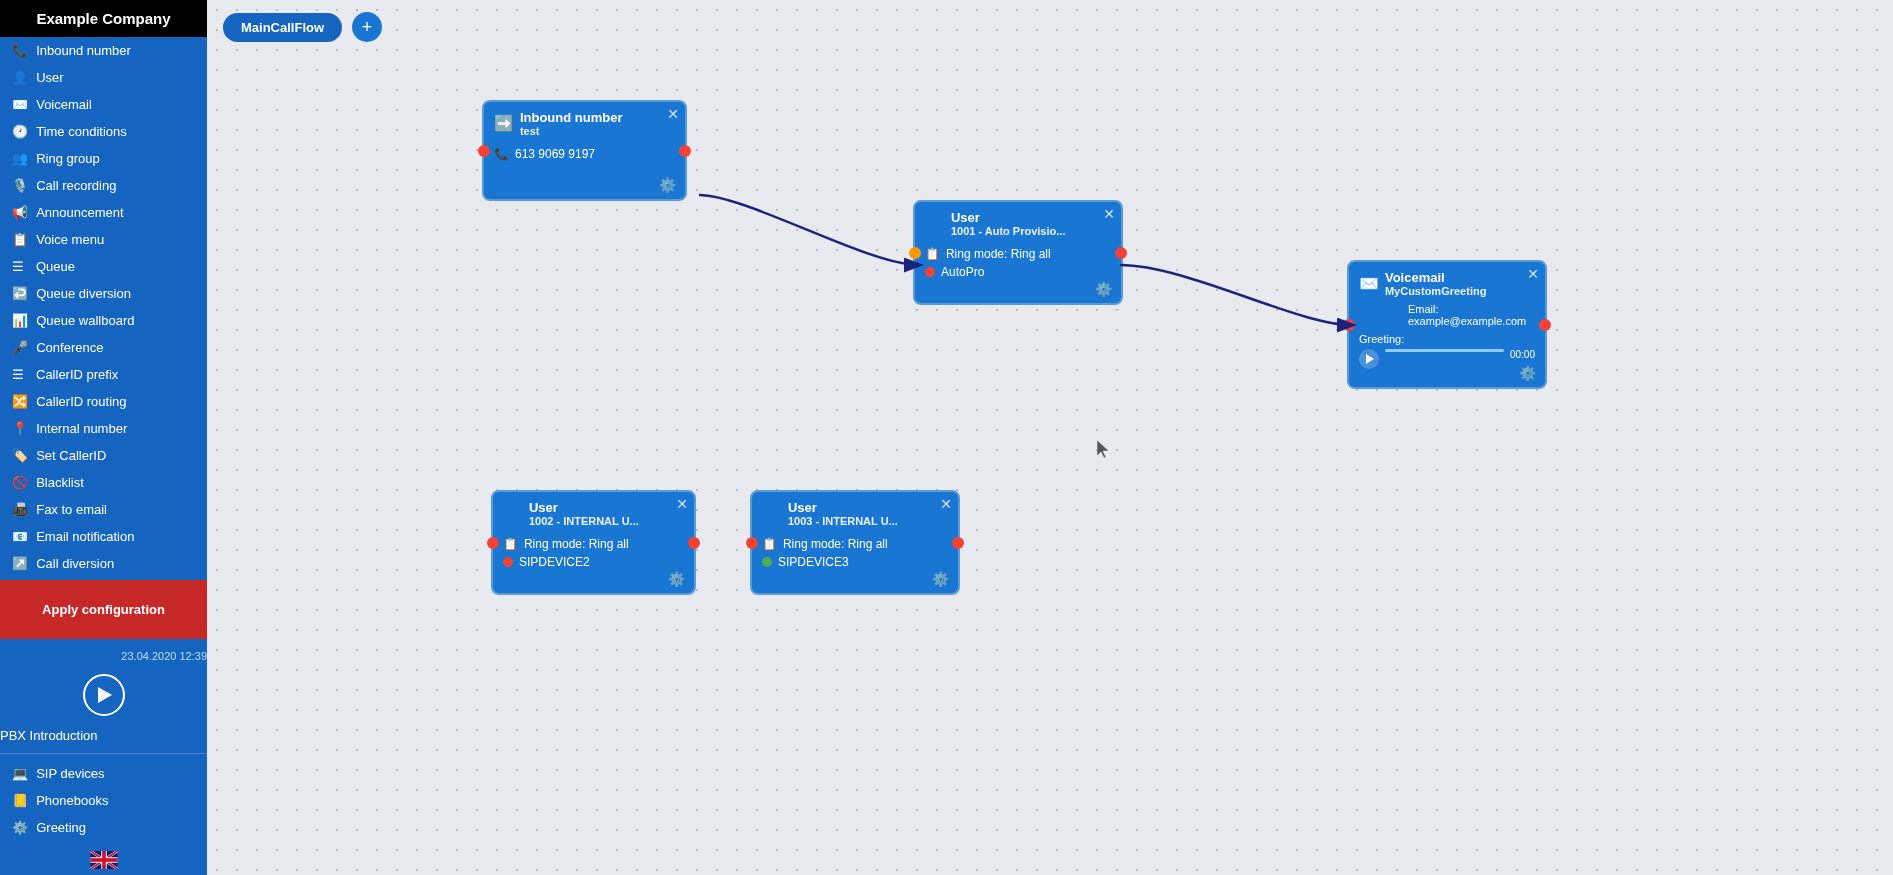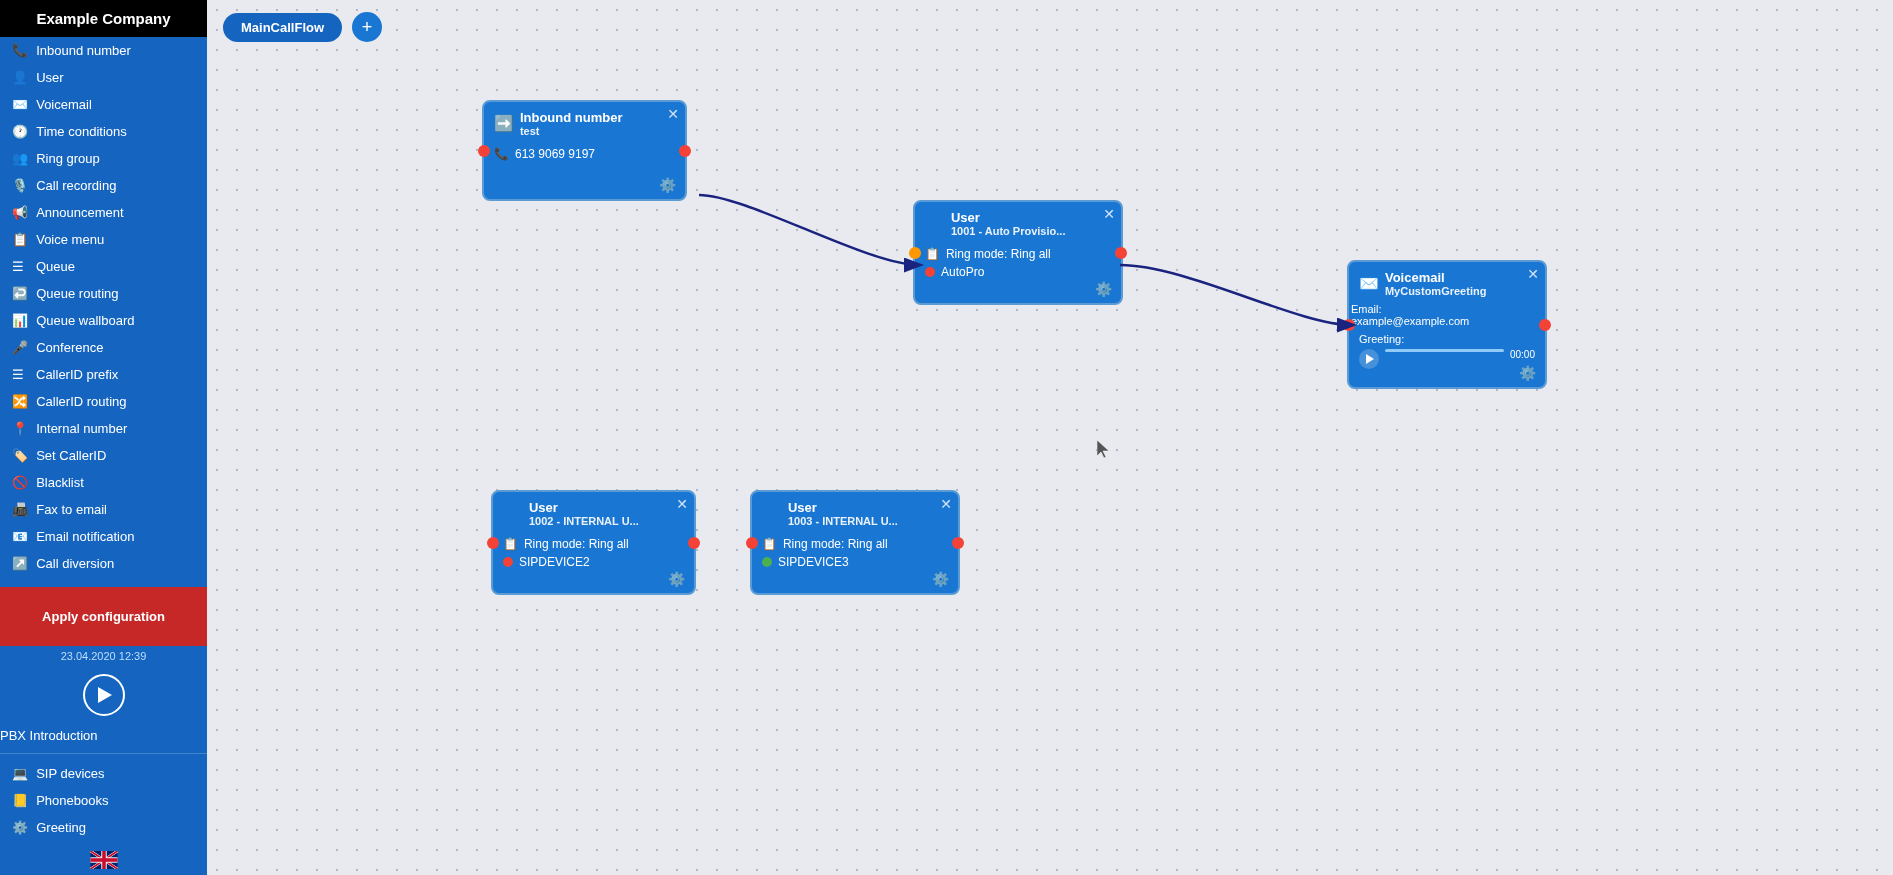--- a/index.html
+++ b/index.html
@@ -45,24 +45,25 @@
       background: #c62828;
       color: #fff;
       text-align: center;
       padding: 22px 8px;
       font-size: 13px;
       font-weight: bold;
       cursor: pointer;
       margin: 0;
     }
     .timestamp {
-      text-align: center;
+      text-align: right;
       font-size: 11px;
       color: #bbdefb;
       padding: 4px 0;
+      margin-top: 7px;
     }
     .play-btn-container {
       display: flex;
       justify-content: center;
       padding: 8px 0;
     }
     .play-circle {
       width: 42px;
       height: 42px;
       border-radius: 50%;
@@ -208,21 +209,22 @@
       height: 10px;
       border-radius: 50%;
       display: inline-block;
     }
     .status-dot-red { background: #f44336; }
     .status-dot-green { background: #4caf50; }
 
     
     .voicemail-email {
       font-size: 11px;
-      padding: 2px 2px;
+      padding: 2px 15px;
+      margin-left: 44px;
     }
     .greeting-label {
       font-size: 11px;
       padding: 4px 10px 2px;
     }
     .greeting-player {
       display: flex;
       align-items: flex-start;
       gap: 6px;
       padding: 2px 10px 8px;
@@ -306,21 +308,21 @@
     <div class="sidebar-item">
       <span class="icon">📋</span>
       <span>Voice menu</span>
     </div>
     <div class="sidebar-item">
       <span class="icon">☰</span>
       <span>Queue</span>
     </div>
     <div class="sidebar-item">
       <span class="icon">↩️</span>
-      <span>Queue routing</span>
+      <span>Queue diversion</span>
     </div>
     <div class="sidebar-item">
       <span class="icon">📊</span>
       <span>Queue wallboard</span>
     </div>
     <div class="sidebar-item">
       <span class="icon">🎤</span>
       <span>Conference</span>
     </div>
     <div class="sidebar-item">

